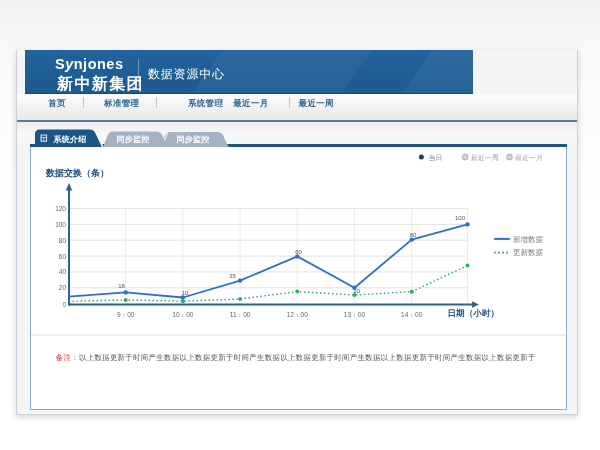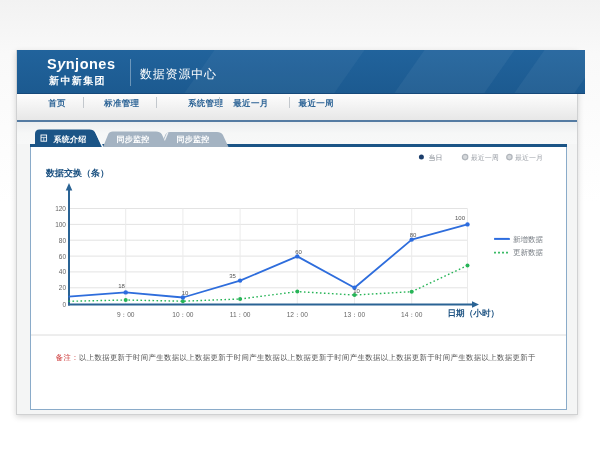--- a/index.html
+++ b/index.html
@@ -1,24 +1,24 @@
 <!DOCTYPE html>
 <html><head>
 <meta charset="utf-8">
 <style>
 *{margin:0;padding:0;box-sizing:border-box;}
 html,body{width:600px;height:450px;overflow:hidden;font-family:"Liberation Sans",sans-serif;}
 body{background:linear-gradient(180deg,#f2f2f2 0%,#f9f9f9 12%,#ffffff 45%,#ffffff 100%);position:relative;}
 .win{position:absolute;left:16px;top:50px;width:562px;height:365px;background:#f4f5f5;border:1px solid #d0d1d2;border-top:none;box-shadow:0 2px 6px rgba(0,0,0,0.16);}
-.hdr{position:absolute;left:0;top:0;width:568px;height:44px;background:linear-gradient(180deg,#21639c,#1c5a90);border-bottom:1px solid #16497a;overflow:hidden;}
+.hdr{position:absolute;left:8px;top:0;width:448px;height:44px;background:linear-gradient(180deg,#21639c,#1c5a90);border-bottom:1px solid #16497a;overflow:hidden;}
 .streak1{position:absolute;left:180px;top:-30px;width:150px;height:110px;background:rgba(255,255,255,0.045);transform:skewX(-35deg);}
 .streak2{position:absolute;left:390px;top:-30px;width:90px;height:110px;background:rgba(255,255,255,0.05);transform:skewX(-35deg);}
 .streak3{position:absolute;left:510px;top:-30px;width:60px;height:110px;background:rgba(255,255,255,0.05);transform:skewX(-35deg);}
 .logoen{position:absolute;left:30px;top:6px;color:#fff;font-size:14.5px;font-weight:700;letter-spacing:0.5px;}
-.logocn{position:absolute;left:32px;top:24px;color:#fff;font-size:10px;font-weight:700;letter-spacing:1.4px;}
+.logocn{position:absolute;left:32px;top:24px;color:#fff;font-size:16px;font-weight:700;letter-spacing:1.4px;}
 .hdiv{position:absolute;left:113px;top:9px;width:1px;height:27px;background:rgba(255,255,255,0.35);}
 .htitle{position:absolute;left:123px;top:15.5px;color:#fff;font-size:12px;letter-spacing:0.8px;}
 .pill{position:absolute;left:415px;top:7px;width:136px;height:16px;background:rgba(9,40,70,0.55);border:1px solid rgba(150,185,215,0.42);border-radius:8px;}
 .pill span{position:absolute;color:#fff;font-size:7.2px;top:3.5px;white-space:nowrap;}
 .pill svg{position:absolute;}
 .nav{position:absolute;left:0;top:44px;width:560px;height:28px;background:linear-gradient(180deg,#fdfdfd,#e7e7e7);border-bottom:2px solid #547ba2;}
 .nav span{position:absolute;top:3.5px;font-size:8.5px;font-weight:700;color:#2d6496;letter-spacing:0.3px;white-space:nowrap;}
 .nav i{position:absolute;top:3px;width:1px;height:11px;background:#c3c8cd;}
 .band{position:absolute;left:13px;top:93.8px;width:537px;height:3.5px;background:#1b5486;}
 .tabs{position:absolute;left:13px;top:78px;}

